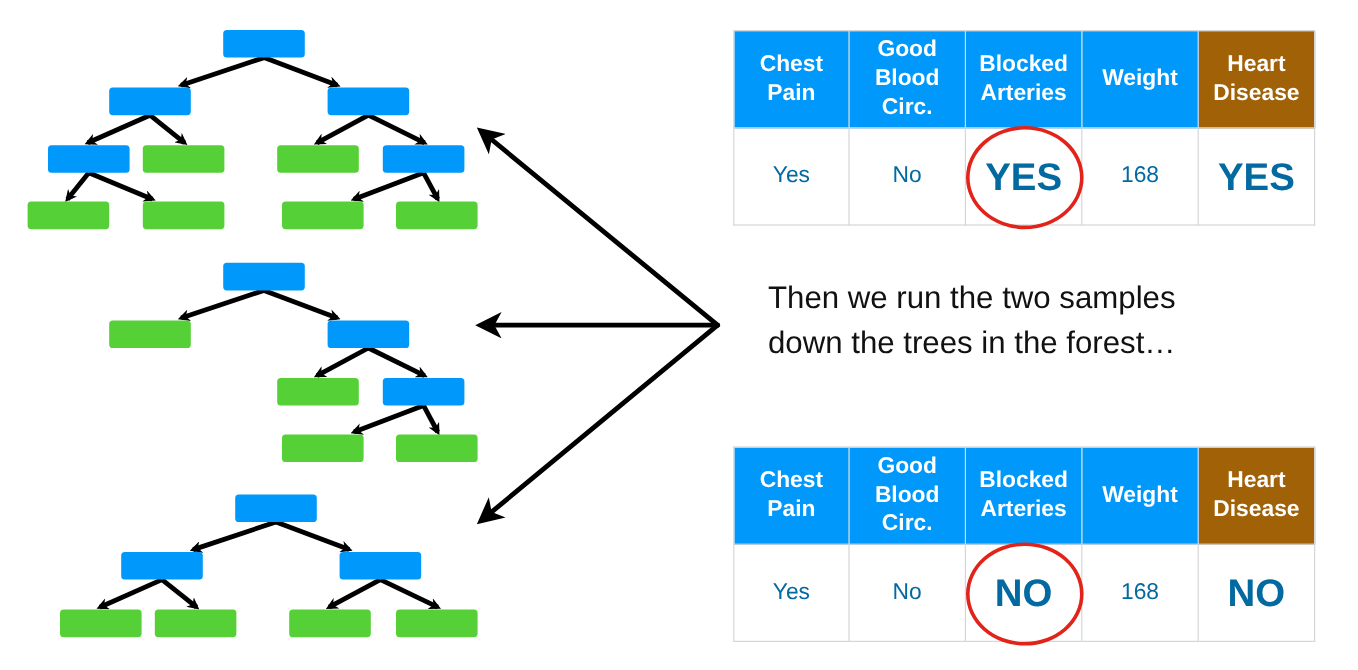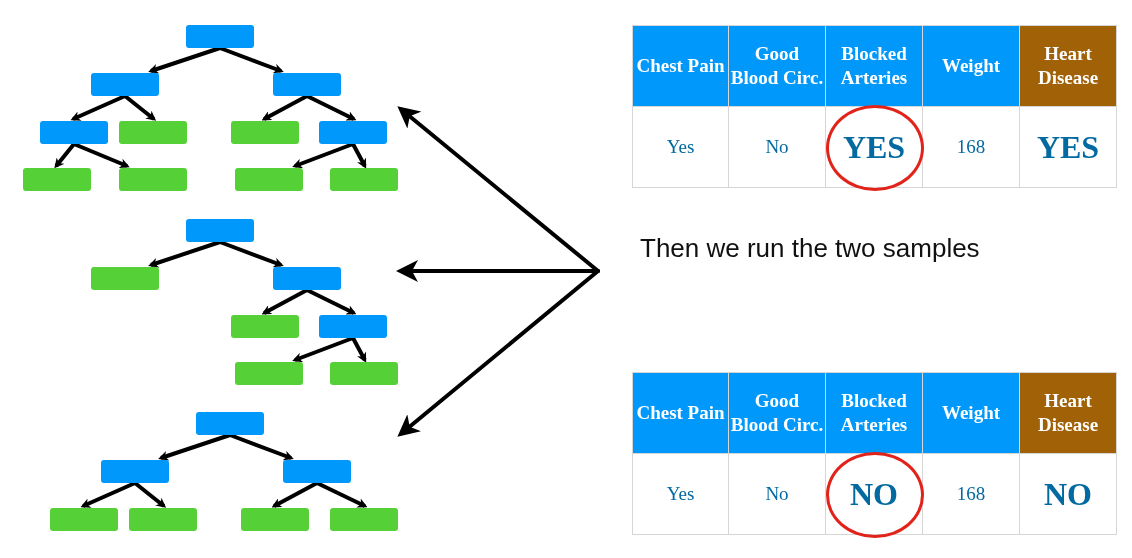--- a/index.html
+++ b/index.html
@@ -1,18 +1,18 @@
 <!DOCTYPE html>
 <html><head>
   <meta charset="utf-8">
   <style>
     html, body { margin:0; padding:0; background:#ffffff; }
     body { width:1132px; height:558px; position:relative; overflow:hidden; font-family:"Liberation Sans", sans-serif; }
     #diagram { position:absolute; left:0; top:0; width:1132px; height:558px; }
-    .tbl { position:absolute; left:632px; border-collapse:collapse; table-layout:fixed;font-family:Liberation Serif, serif; }
+    .tbl { position:absolute; left:611px; border-collapse:collapse; table-layout:fixed; }
     .tbl td, .tbl th { border:1px solid #d6d6d6; text-align:center; vertical-align:middle; padding:0; }
     .tbl th { background:#0098fa; color:#ffffff; font-weight:bold; font-size:19px; line-height:24px; height:80px; }
     .tbl th.target { background:#a16207; }
     .tbl td { height:80px; font-size:19px; color:#0369a1;margin-left:28px; }
     .tbl td.big { font-size:32px; font-weight:bold; }
     #table-1 { top:25px; }
     #table-2 { top:372px; }
     .c1 { width:95px; } .c2 { width:96px; } .c3 { width:96px; } .c4 { width:96px; } .c5 { width:96px; }
     .circled { position:relative; }
     .circled .ring { position:absolute; left:50%; top:50%; width:92px; height:80px; margin-left:-48px; margin-top:-42px; border:3px solid #e2231a; border-radius:50%; }
@@ -106,20 +106,21 @@
     <td>No</td>
     <td class="big circled"><span class="ring"></span><span>YES</span></td>
     <td>168</td>
     <td class="big">YES</td>
   </tr>
 </tbody>
   </table>
 
 <div class="caption">
   <div>Then we run the two samples</div>
+  <div>down the trees in the forest…</div>
 </div>
 
 <table class="tbl" id="table-2">
   <tbody>
       <tr>
     <th class="c1">Chest Pain</th>
     <th class="c2">Good Blood Circ.</th>
     <th class="c3">Blocked Arteries</th>
     <th class="c4">Weight</th>
     <th class="c5 target">Heart Disease</th>

